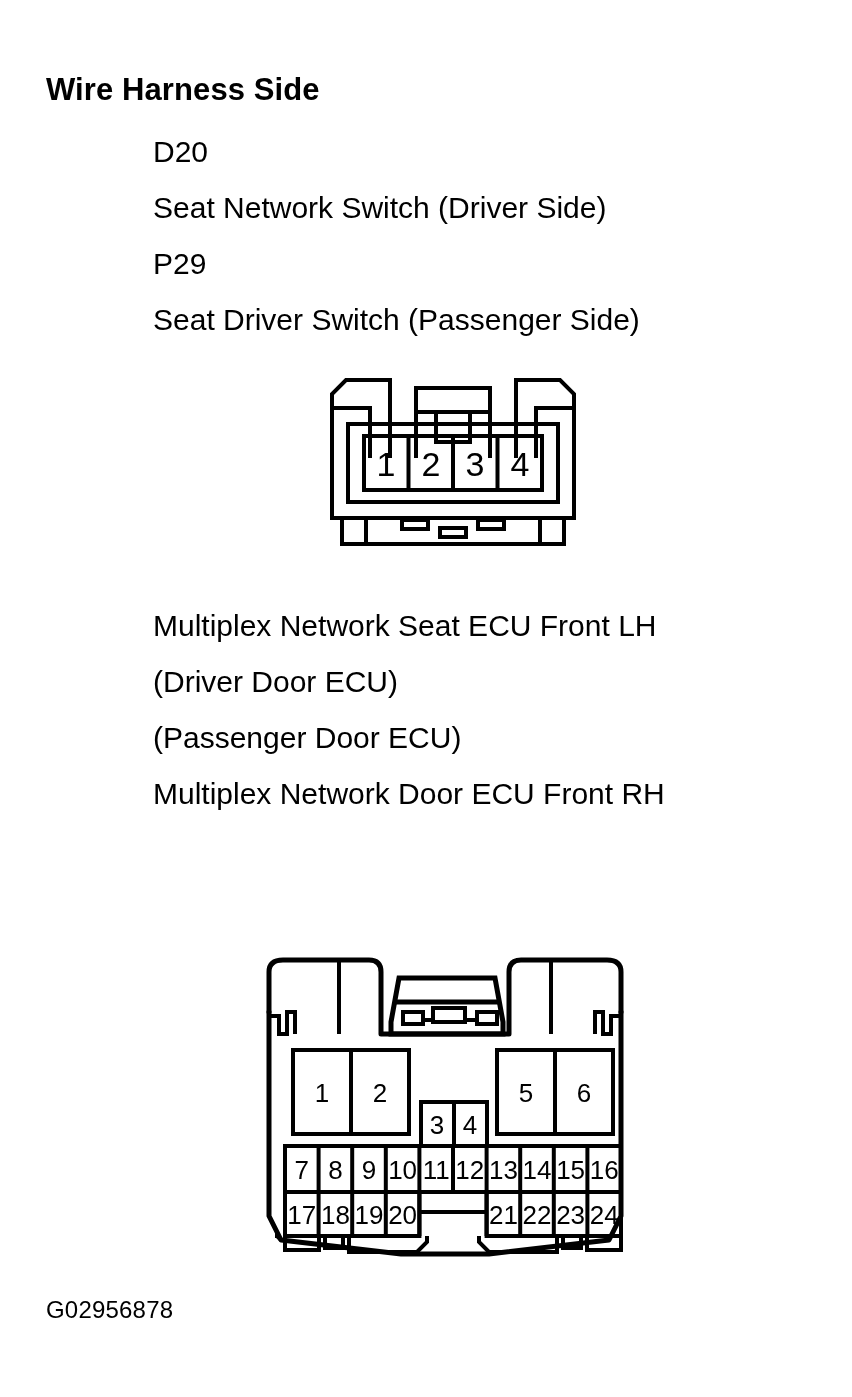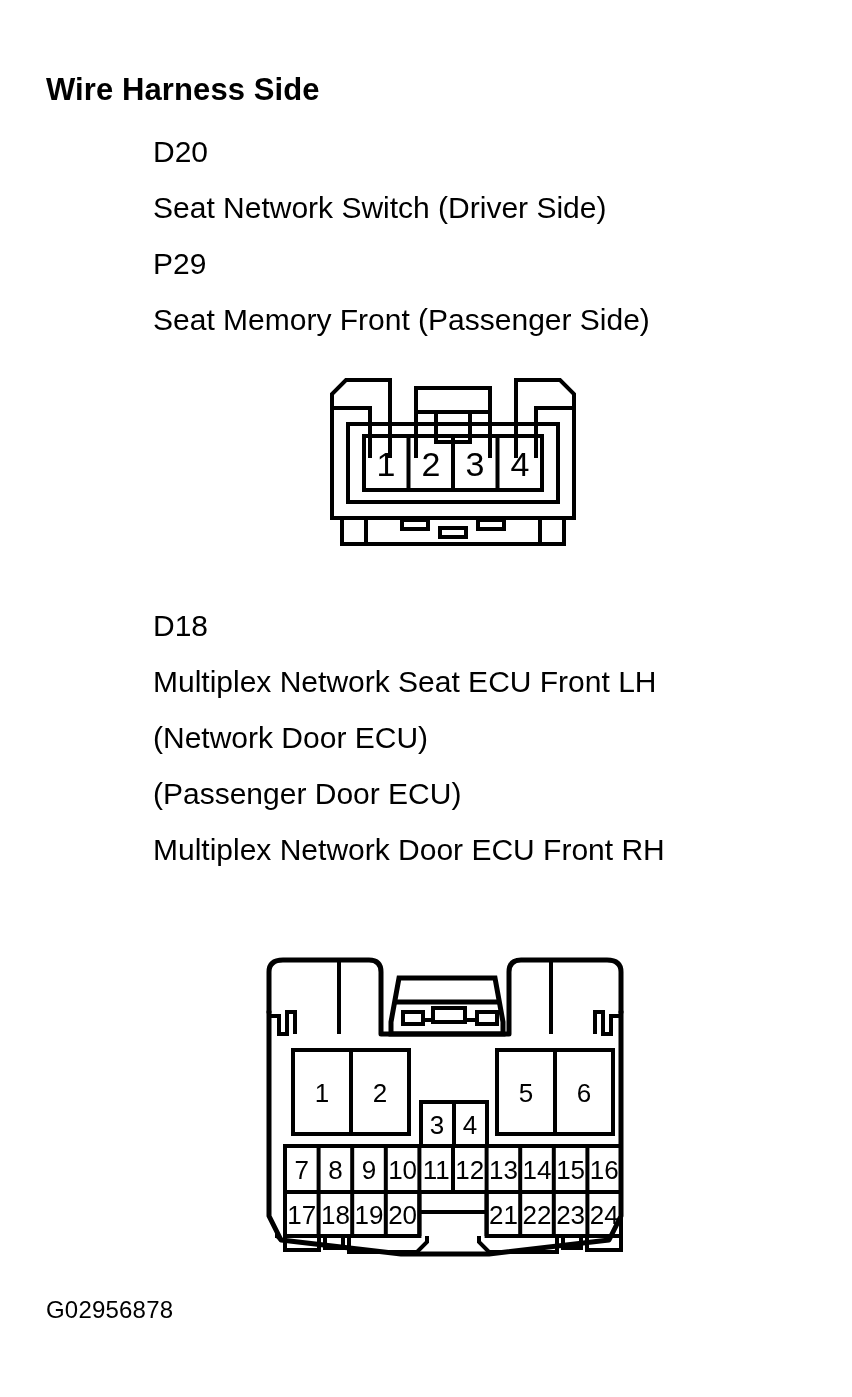--- a/index.html
+++ b/index.html
@@ -93,21 +93,21 @@
 <body>
 
 <div class="page">
 
   <div class="title">Wire Harness Side</div>
 
   <div class="textblock textblock-a">
     <span class="textline">D20</span>
     <span class="textline">Seat Network Switch (Driver Side)</span>
     <span class="textline">P29</span>
-    <span class="textline">Seat Memory Front (Passenger Side)</span>
+    <span class="textline">Seat Driver Switch (Passenger Side)</span>
   </div>
 
   <div class="conn-small">
     <svg viewBox="0 0 250 186" xmlns="http://www.w3.org/2000/svg">
       <g fill="none" stroke="#000000" stroke-width="4" stroke-linejoin="miter" stroke-linecap="square">
 
         <path d="M 4 40 L 4 26 L 18 12 L 62 12 L 62 88"></path>
         <path d="M 4 40 L 42 40 L 42 88"></path>
 
         <path d="M 246 40 L 246 26 L 232 12 L 188 12 L 188 88"></path>
@@ -140,23 +140,22 @@
         <line x1="38" y1="150" x2="38" y2="176"></line>
         <line x1="212" y1="150" x2="212" y2="176"></line>
         <rect x="74" y="152" width="26" height="9"></rect>
         <rect x="150" y="152" width="26" height="9"></rect>
         <rect x="112" y="160" width="26" height="9"></rect>
       </g>
     </svg>
   </div>
 
   <div class="textblock textblock-b">
-    <span class="textline">D18</span>
     <span class="textline">Multiplex Network Seat ECU Front LH</span>
-    <span class="textline">(Network Door ECU)</span>
+    <span class="textline">(Driver Door ECU)</span>
     <span class="textline">(Passenger Door ECU)</span>
     <span class="textline">Multiplex Network Door ECU Front RH</span>
   </div>
 
   <div class="conn-large">
     <svg viewBox="0 0 404 332" xmlns="http://www.w3.org/2000/svg">
 
       <g fill="none" stroke="#000000" stroke-width="5" stroke-linejoin="round" stroke-linecap="round">
         <path d="M 18 62
                  L 18 22

